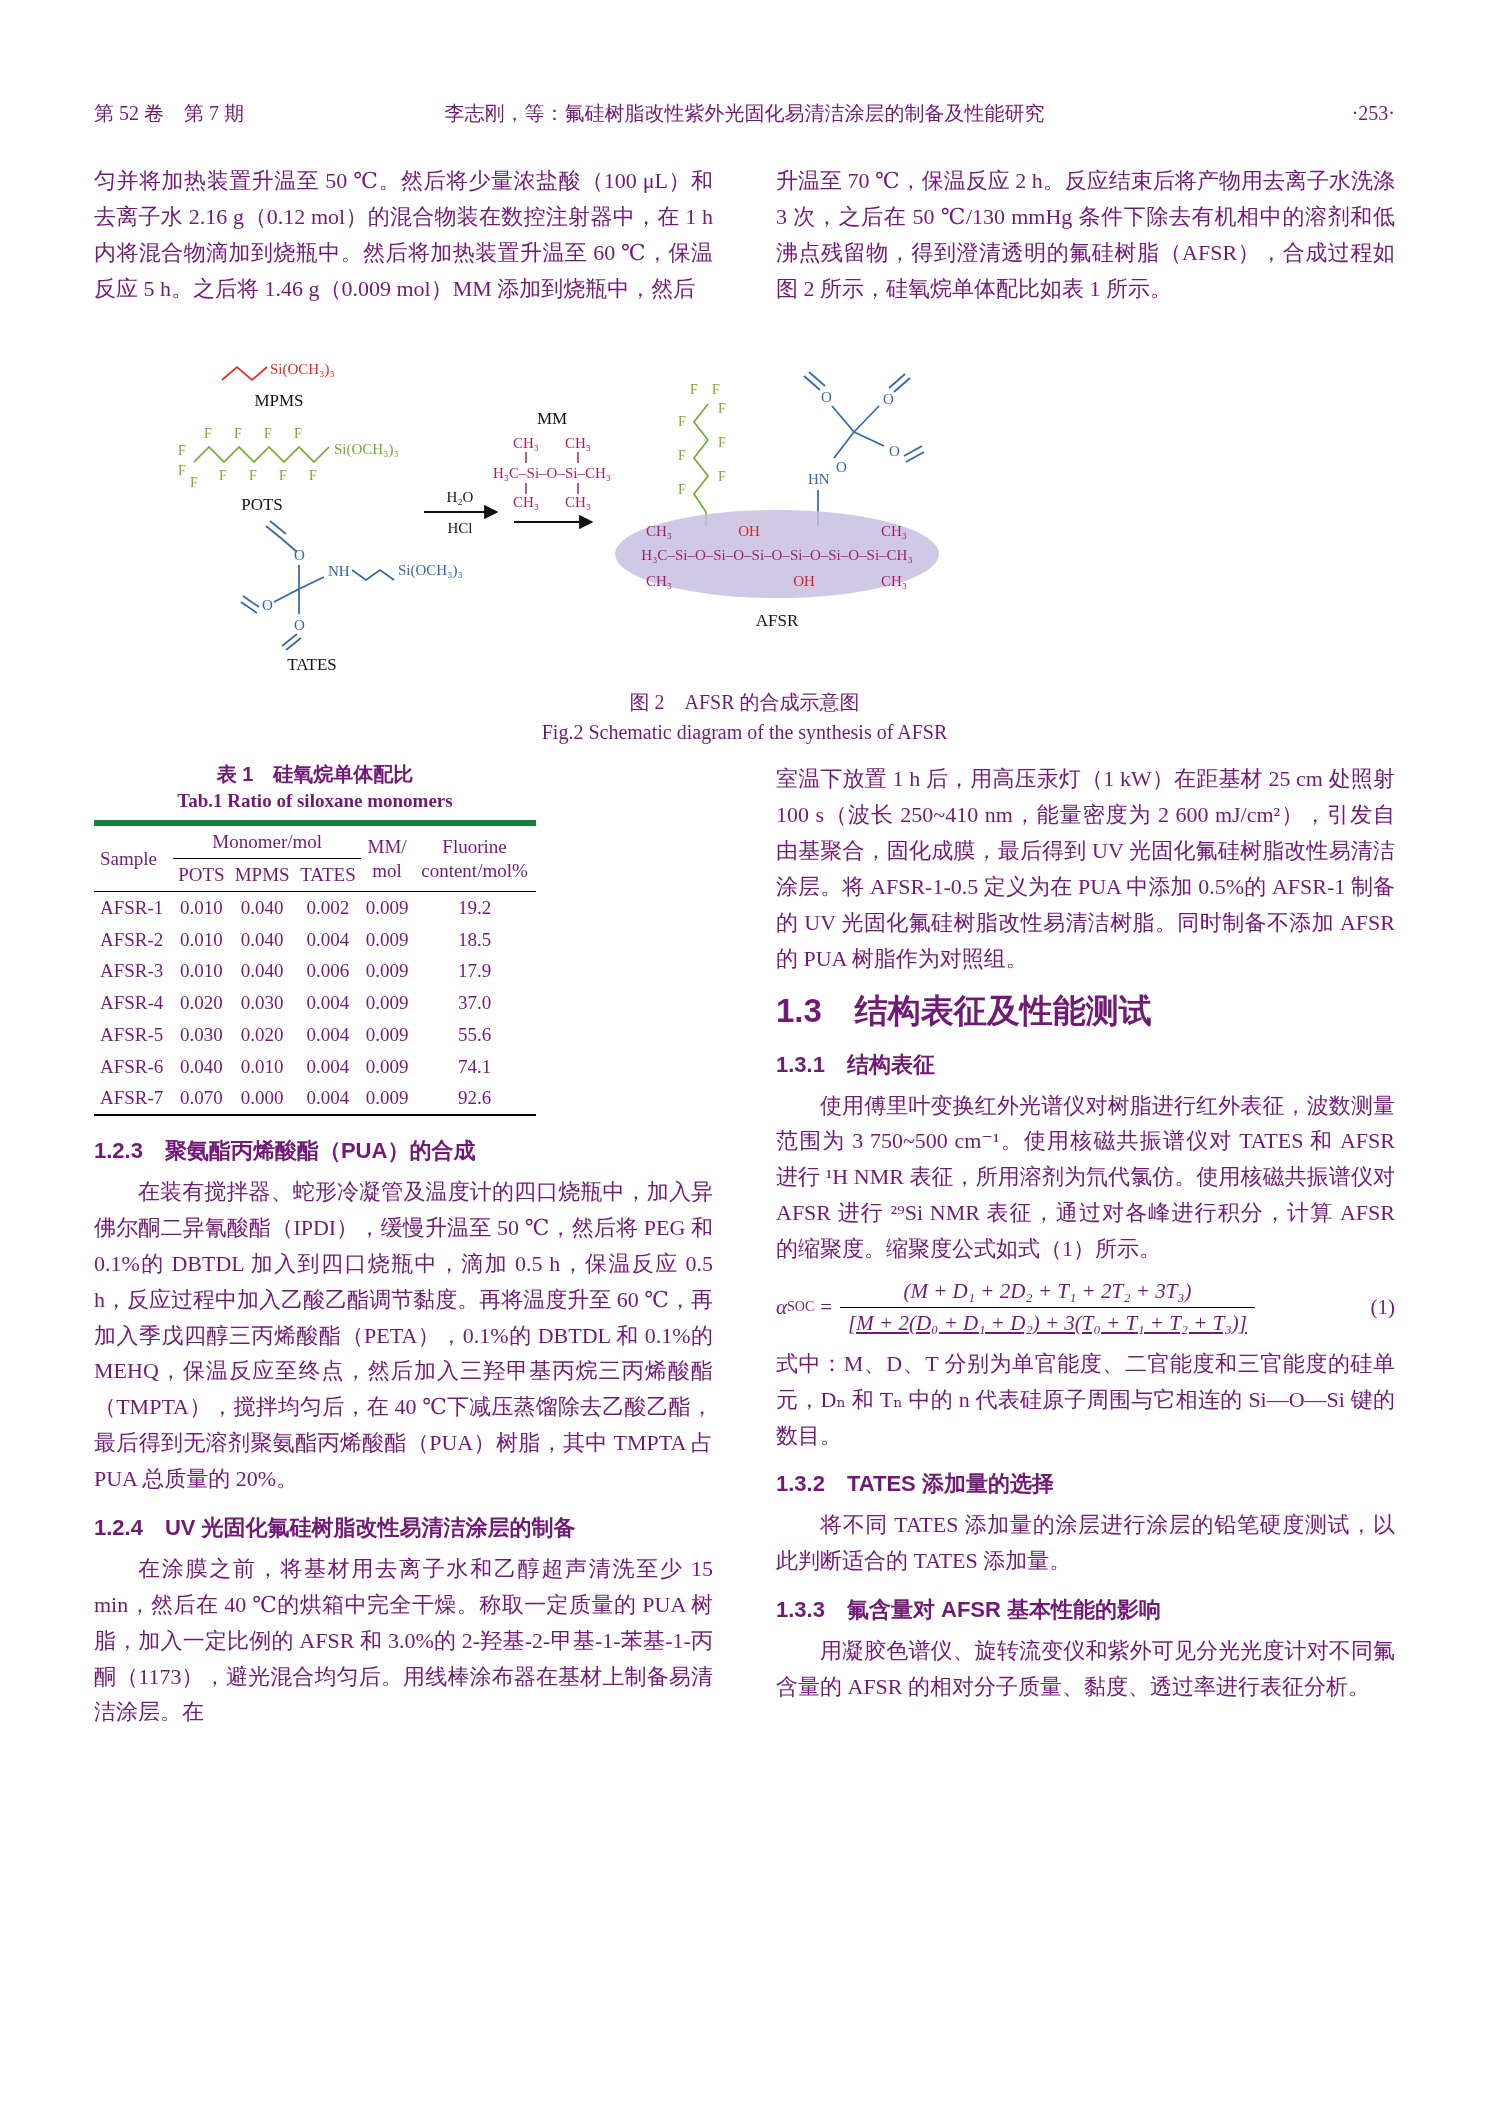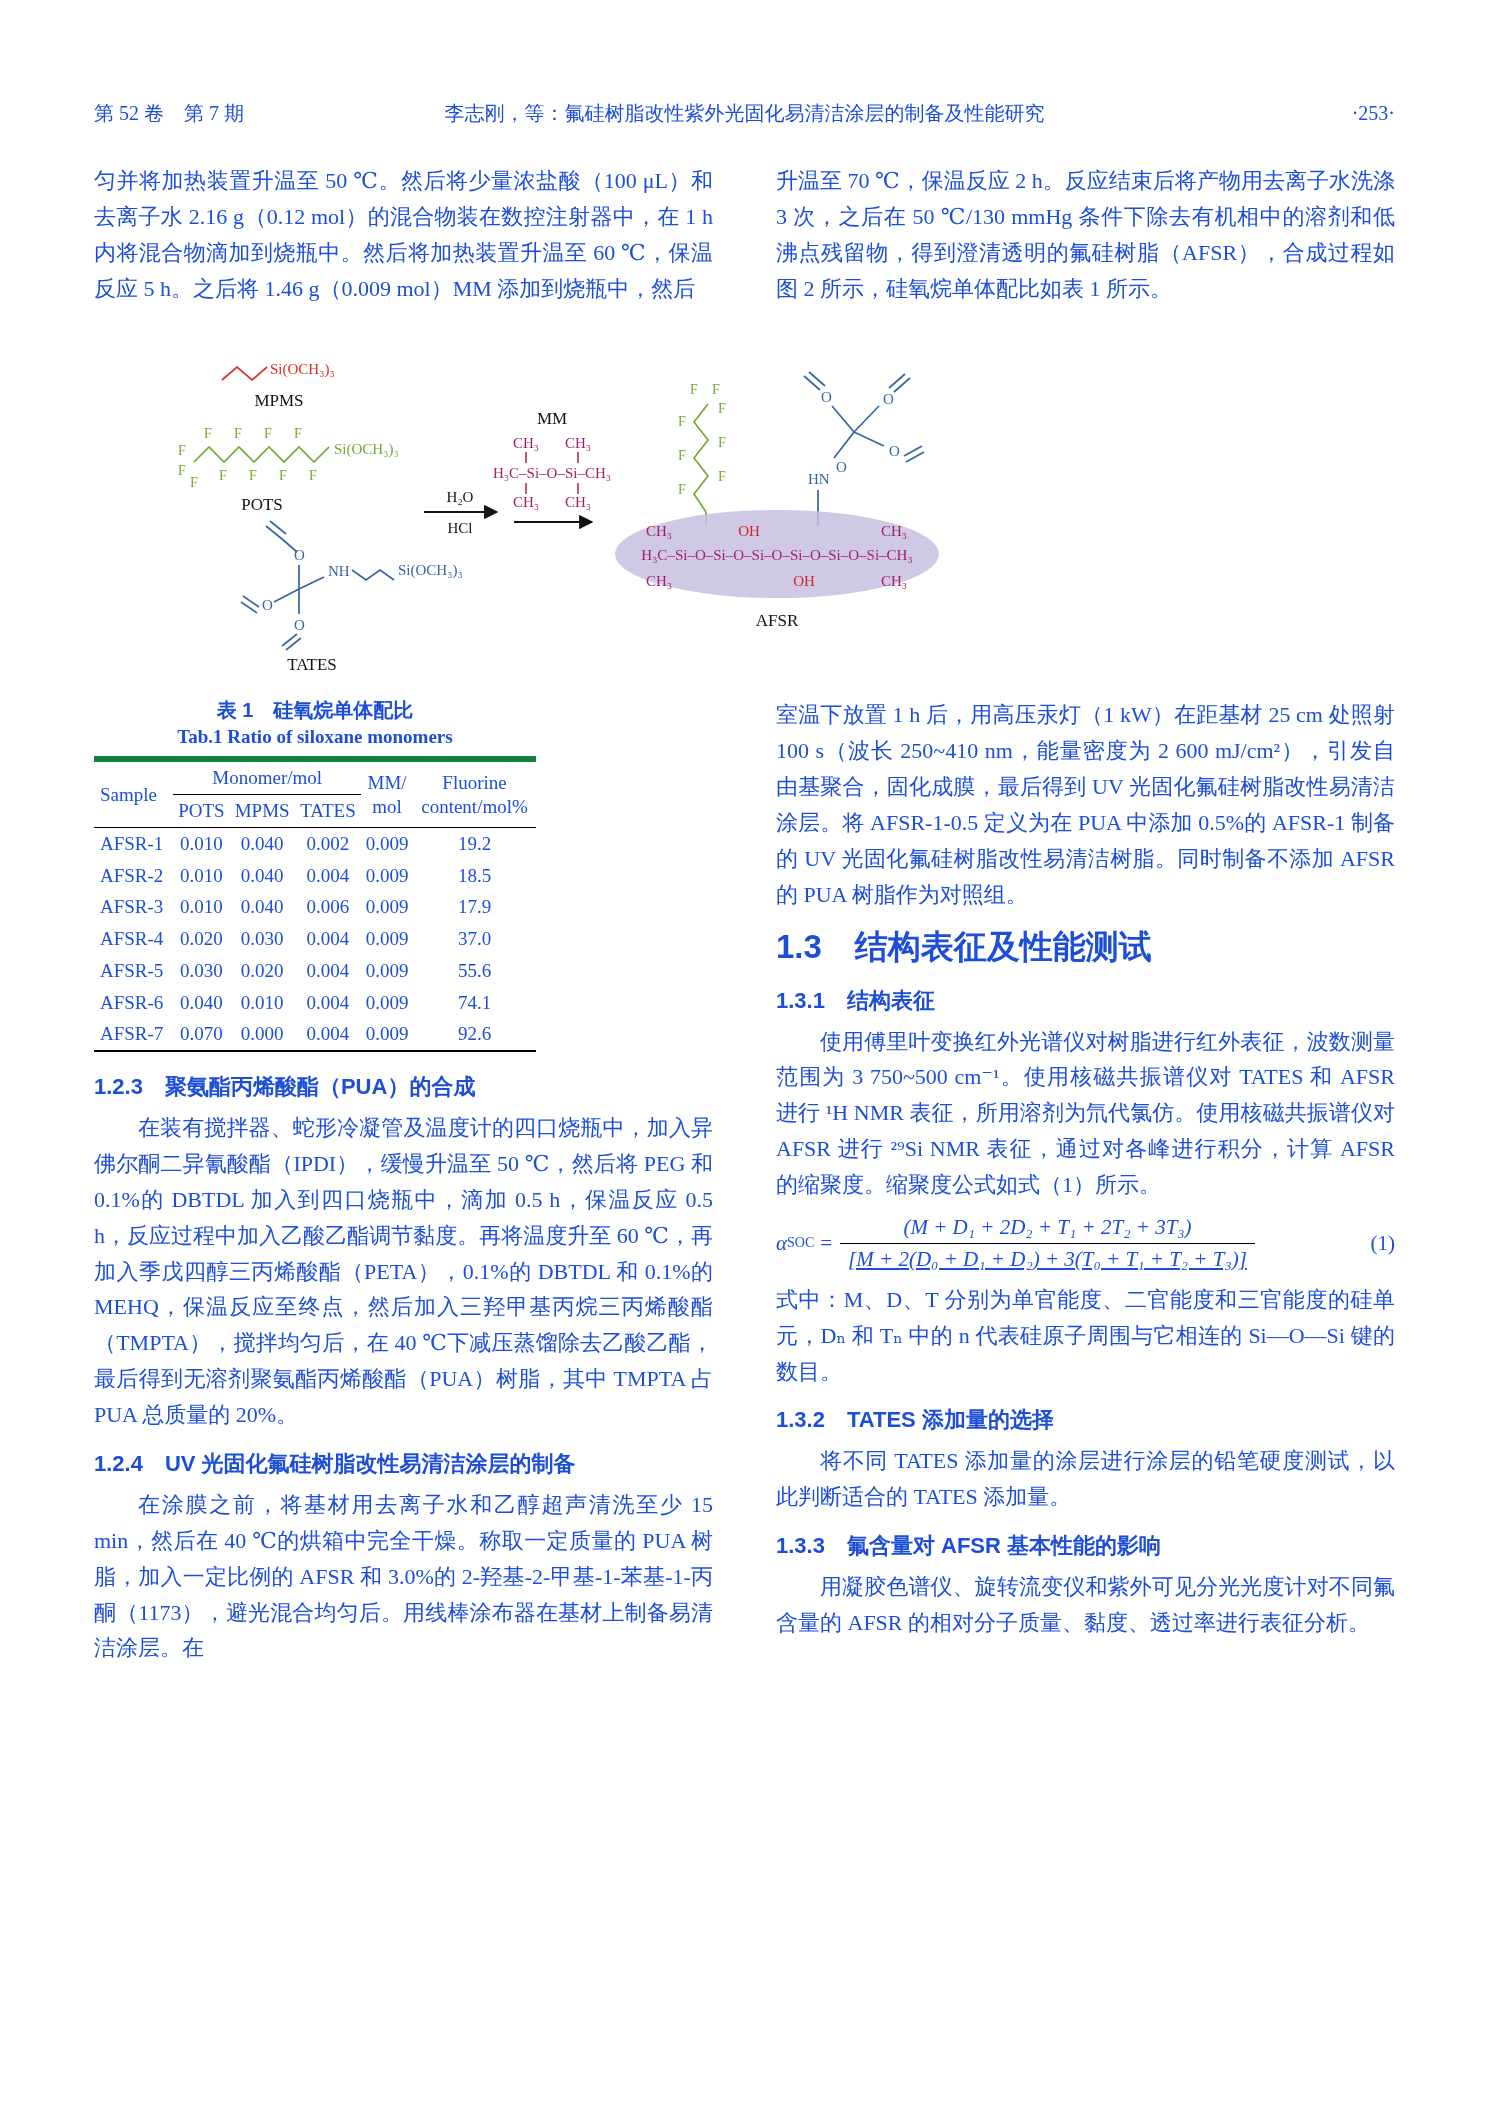--- a/index.html
+++ b/index.html
@@ -1,19 +1,19 @@
 <!DOCTYPE html>
 <html><head>
 <meta charset="utf-8">
 <style>
   html,body { margin:0; padding:0; background:#e9e9e9; }
   .page {
     width:1489px; min-height:2106px; margin:0 auto; background:#ffffff;
     box-sizing:border-box; padding:100px 94px 70px;
-    font-family:"Liberation Serif","DejaVu Serif",serif; color:#1d4ed8;
+    font-family:"Liberation Serif","DejaVu Serif",serif; color:#701a75;
   }
   
   .pg-head { display:flex; justify-content:space-between; align-items:baseline;
     font-size:20px; margin-bottom:36px; }
   .pg-head .c { text-align:center; flex:1; }
   .pg-head .l { width:220px; }
   .pg-head .r { width:220px; text-align:right; }
 
   
   .cols { display:flex; gap:63px; }
@@ -190,20 +190,24 @@
           <text class="t-ohred" x="655" y="202" text-anchor="middle">OH</text>
           <text class="t-mag" x="800" y="202" text-anchor="middle">CH₃</text>
           <text class="t-mag" x="683" y="226" text-anchor="middle">H₃C–Si–O–Si–O–Si–O–Si–O–Si–O–Si–CH₃</text>
           <text class="t-mag" x="565" y="252" text-anchor="middle">CH₃</text>
           <text class="t-ohred" x="710" y="252" text-anchor="middle">OH</text>
           <text class="t-mag" x="800" y="252" text-anchor="middle">CH₃</text>
           <text class="lbl" x="683" y="292" text-anchor="middle">AFSR</text>
         </g>
       </svg>
     </div>
+    <div class="fig-captions">
+      <div>图 2　AFSR 的合成示意图</div>
+      <div>Fig.2 Schematic diagram of the synthesis of AFSR</div>
+    </div>
   </div>
 
   <div class="cols">
 
     <div class="col">
       <div class="tablock">
         <div class="tab-title-cn">表 1　硅氧烷单体配比</div>
         <div class="tab-title-en">Tab.1 Ratio of siloxane monomers</div>
         <table class="data">
           <thead>

